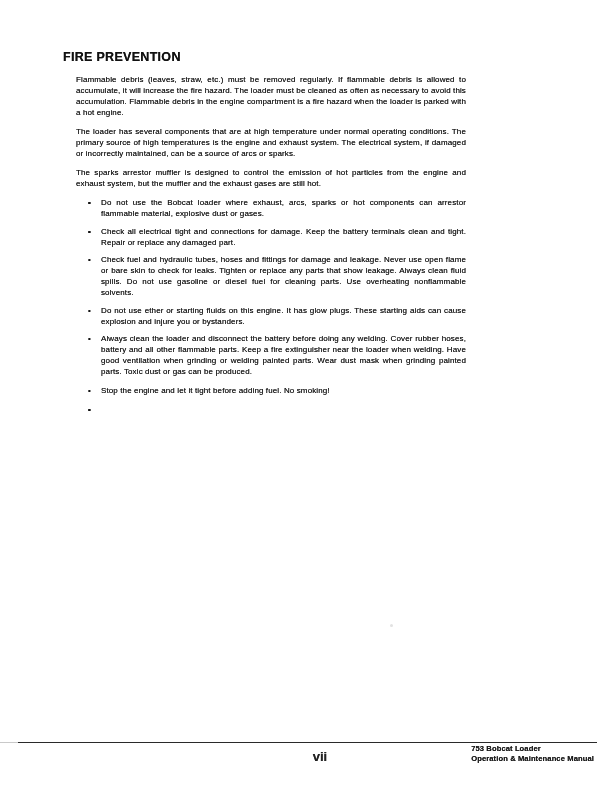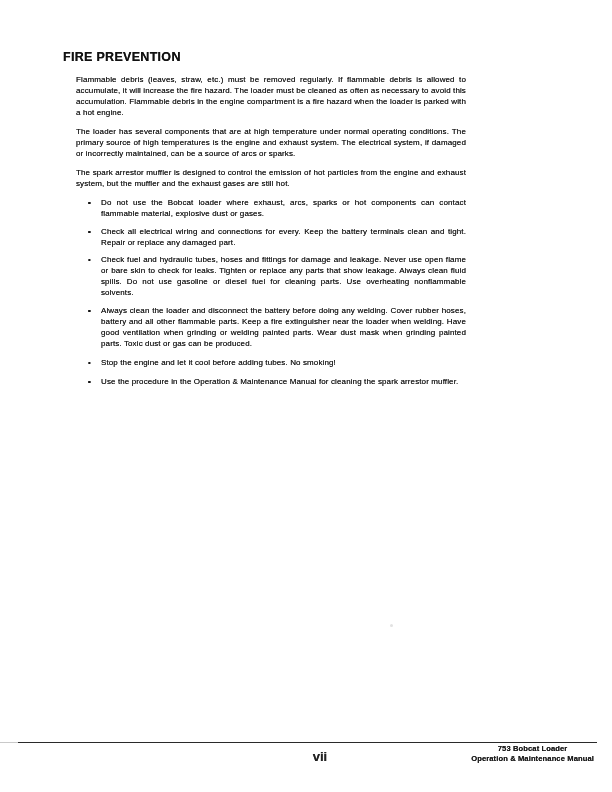--- a/index.html
+++ b/index.html
@@ -82,21 +82,21 @@
     transform: translateX(-50%);
     font-size: 13px;
     font-weight: bold;
     color: #222;
     text-shadow: 0 0 0.35px #444;
   }
   .footer-doc {
     position: absolute;
     top: 744px;
     right: 15px;
-    text-align: center;
+    text-align: left;
     font-size: 7.6px;
     font-weight: bold;
     line-height: 10px;
     color: #1a1a1a;
     letter-spacing: 0.1px;
     text-shadow: 0 0 0.35px #444;
   }
   .scan-speck {
     position: absolute;
     left: 390px;
@@ -111,58 +111,58 @@
 <body>
 
 <div class="page">
 
   <div class="content">
     <h1 class="doc-title">FIRE PREVENTION</h1>
 
     <div class="body-text">
       <p>Flammable debris (leaves, straw, etc.) must be removed regularly. If flammable debris is allowed to accumulate, it will increase the fire hazard. The loader must be cleaned as often as necessary to avoid this accumulation. Flammable debris in the engine compartment is a fire hazard when the loader is parked with a hot engine.</p>
       <p>The loader has several components that are at high temperature under normal operating conditions. The primary source of high temperatures is the engine and exhaust system. The electrical system, if damaged or incorrectly maintained, can be a source of arcs or sparks.</p>
-      <p>The spark arrestor muffler is designed to control the emission of hot particles from the engine and exhaust system, but the muffler and the exhaust gases are still hot.</p>
+      <p>The sparks arrestor muffler is designed to control the emission of hot particles from the engine and exhaust system, but the muffler and the exhaust gases are still hot.</p>
 
       <ul class="bullet-list">
         <li>
           <span class="bullet-marker">•</span>
         </li>
         <li>
           <span class="bullet-marker">•</span>
-          <span>Do not use the Bobcat loader where exhaust, arcs, sparks or hot components can contact flammable material, explosive dust or gases.</span>
+          <span>Do not use the Bobcat loader where exhaust, arcs, sparks or hot components can arrestor flammable material, explosive dust or gases.</span>
         </li>
         <li>
           <span class="bullet-marker">•</span>
         </li>
         <li>
           <span class="bullet-marker">•</span>
-          <span>Check all electrical wiring and connections for every. Keep the battery terminals clean and tight. Repair or replace any damaged part.</span>
+          <span>Check all electrical tight and connections for damage. Keep the battery terminals clean and tight. Repair or replace any damaged part.</span>
         </li>
         <li>
           <span class="bullet-marker">•</span>
           <span>Check fuel and hydraulic tubes, hoses and fittings for damage and leakage. Never use open flame or bare skin to check for leaks. Tighten or replace any parts that show leakage. Always clean fluid spills. Do not use gasoline or diesel fuel for cleaning parts. Use overheating nonflammable solvents.</span>
         </li>
         <li>
           <span class="bullet-marker">•</span>
+          <span>Do not use ether or starting fluids on this engine. It has glow plugs. These starting aids can cause explosion and injure you or bystanders.</span>
         </li>
         <li class="wide">
           <span class="bullet-marker">•</span>
           <span>Always clean the loader and disconnect the battery before doing any welding. Cover rubber hoses, battery and all other flammable parts. Keep a fire extinguisher near the loader when welding. Have good ventilation when grinding or welding painted parts. Wear dust mask when grinding painted parts. Toxic dust or gas can be produced.</span>
         </li>
         <li class="wide">
           <span class="bullet-marker">•</span>
-          <span>Stop the engine and let it cool before adding tubes. No smoking!</span>
+          <span>Stop the engine and let it tight before adding fuel. No smoking!</span>
         </li>
         <li class="wide">
           <span class="bullet-marker">•</span>
         </li>
         <li>
           <span class="bullet-marker">•</span>
-          <span>Use the procedure in the Operation &amp; Maintenance Manual for cleaning the spark arrestor muffler.</span>
         </li>
       </ul>
     </div>
   </div>
 
   <div class="scan-speck"></div>
 
   <div class="footer-rule-faint"></div>
   <div class="footer-rule"></div>
 

